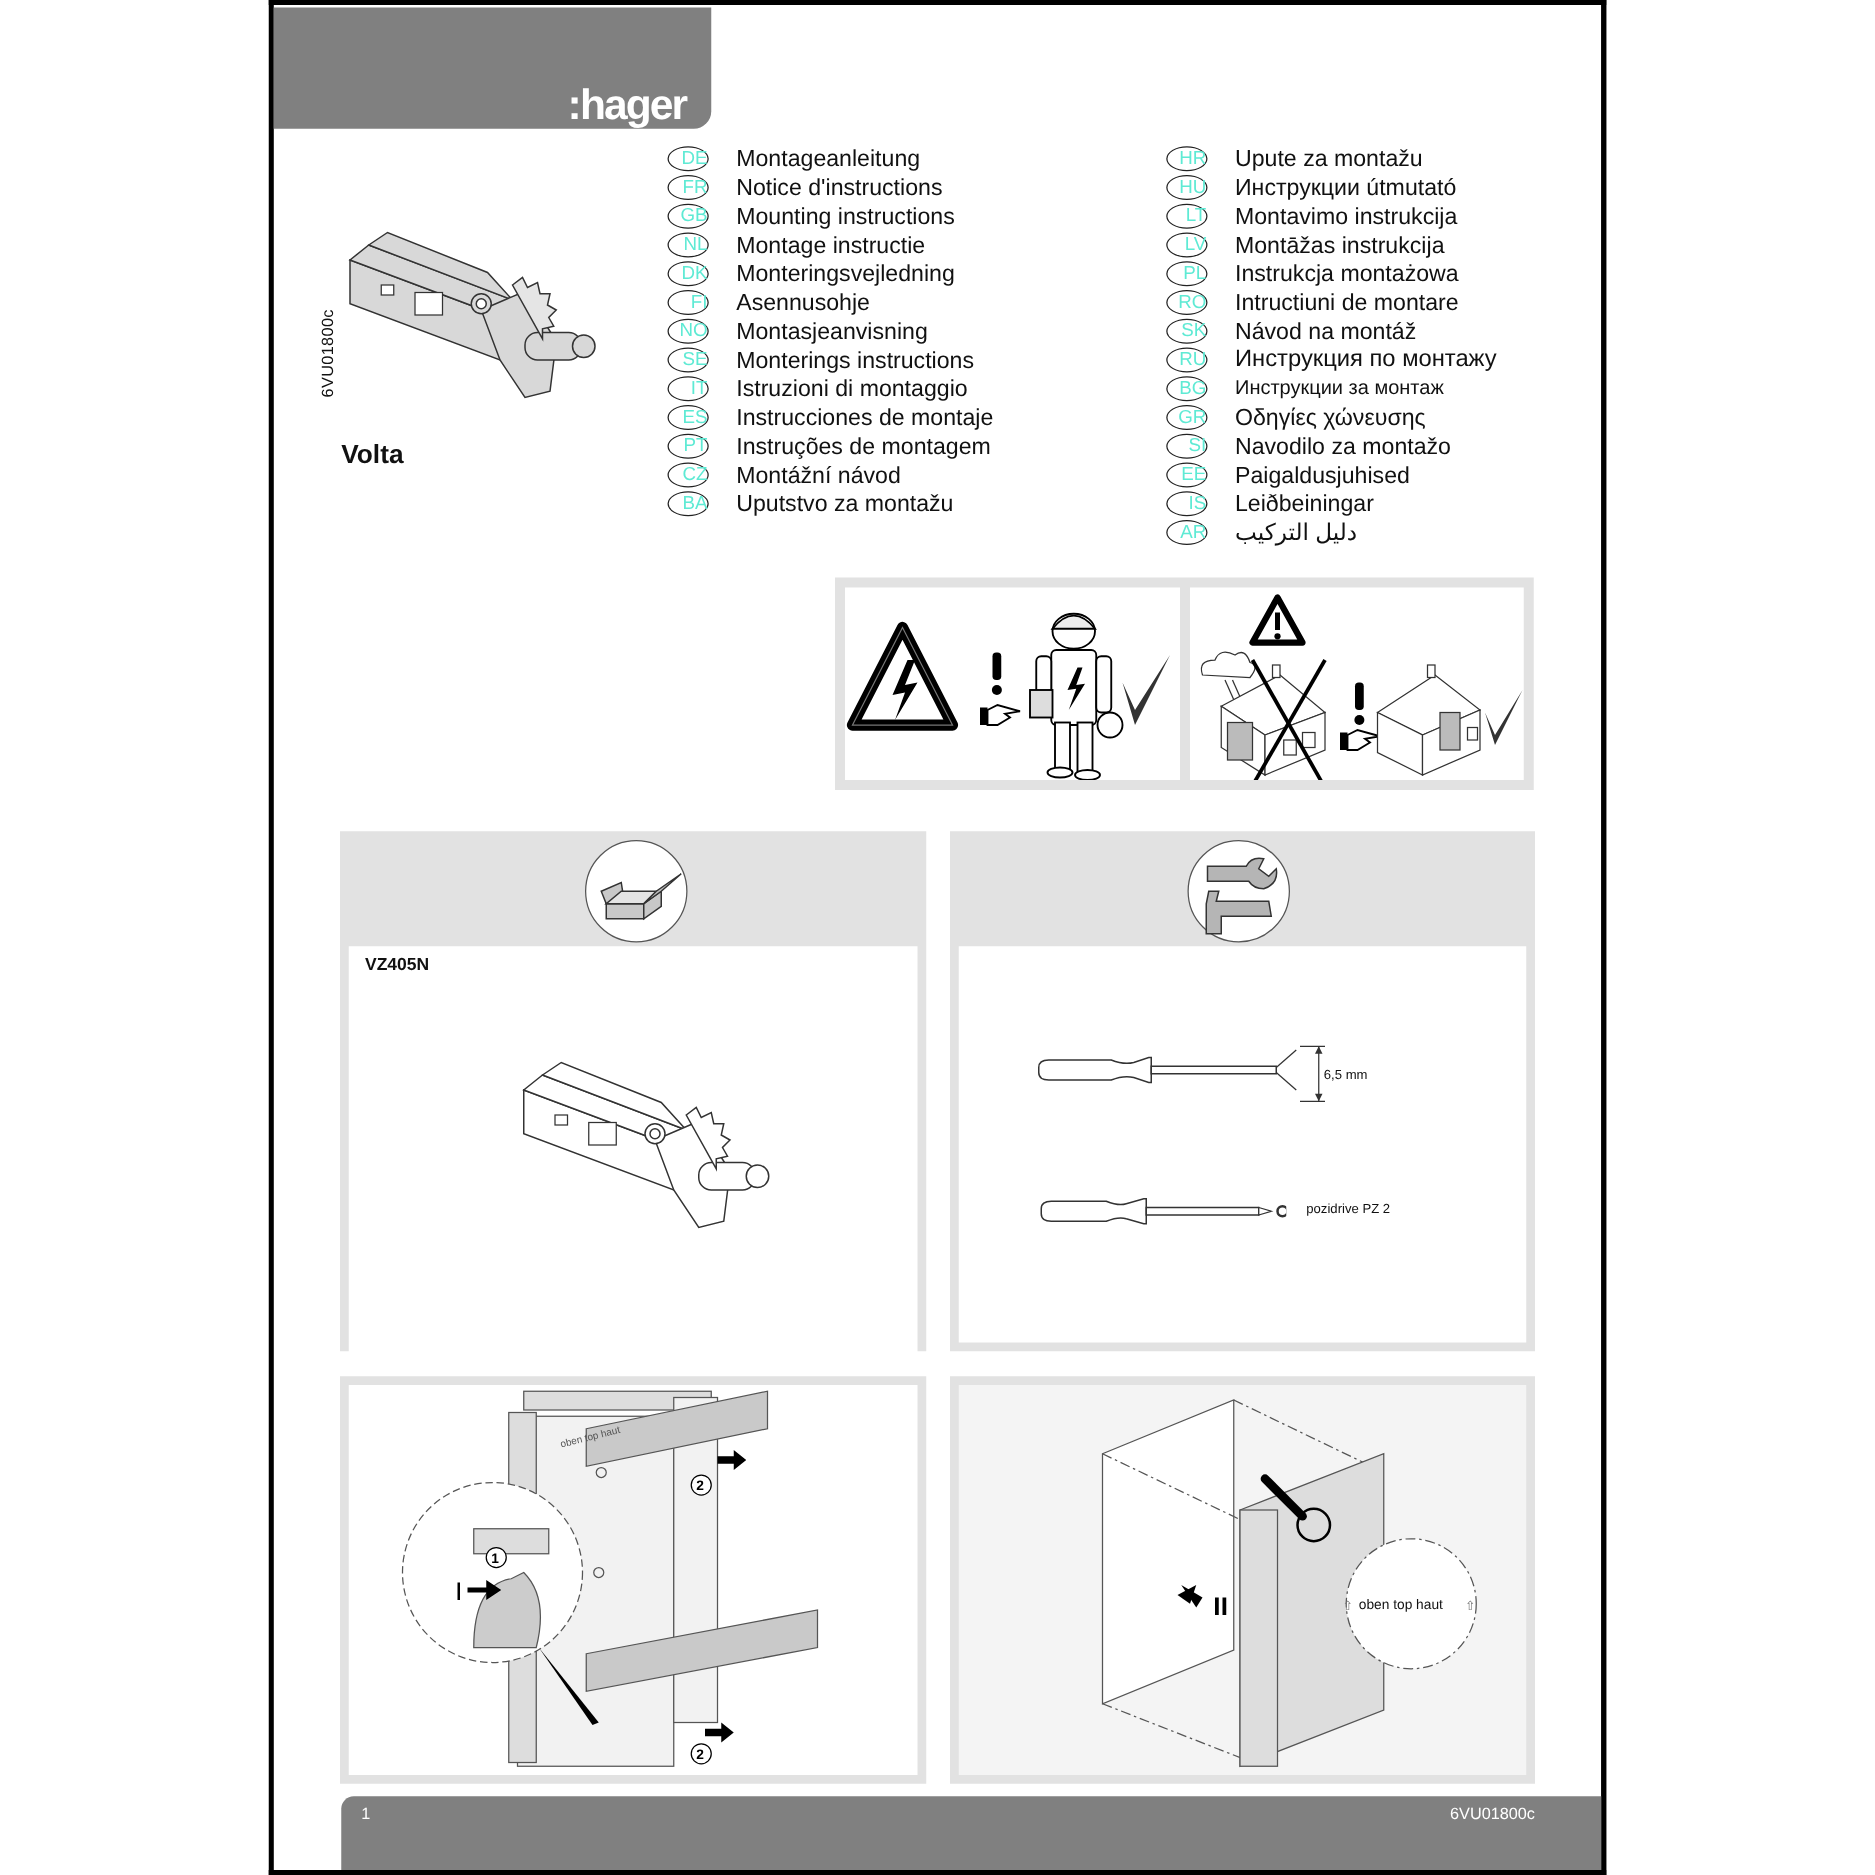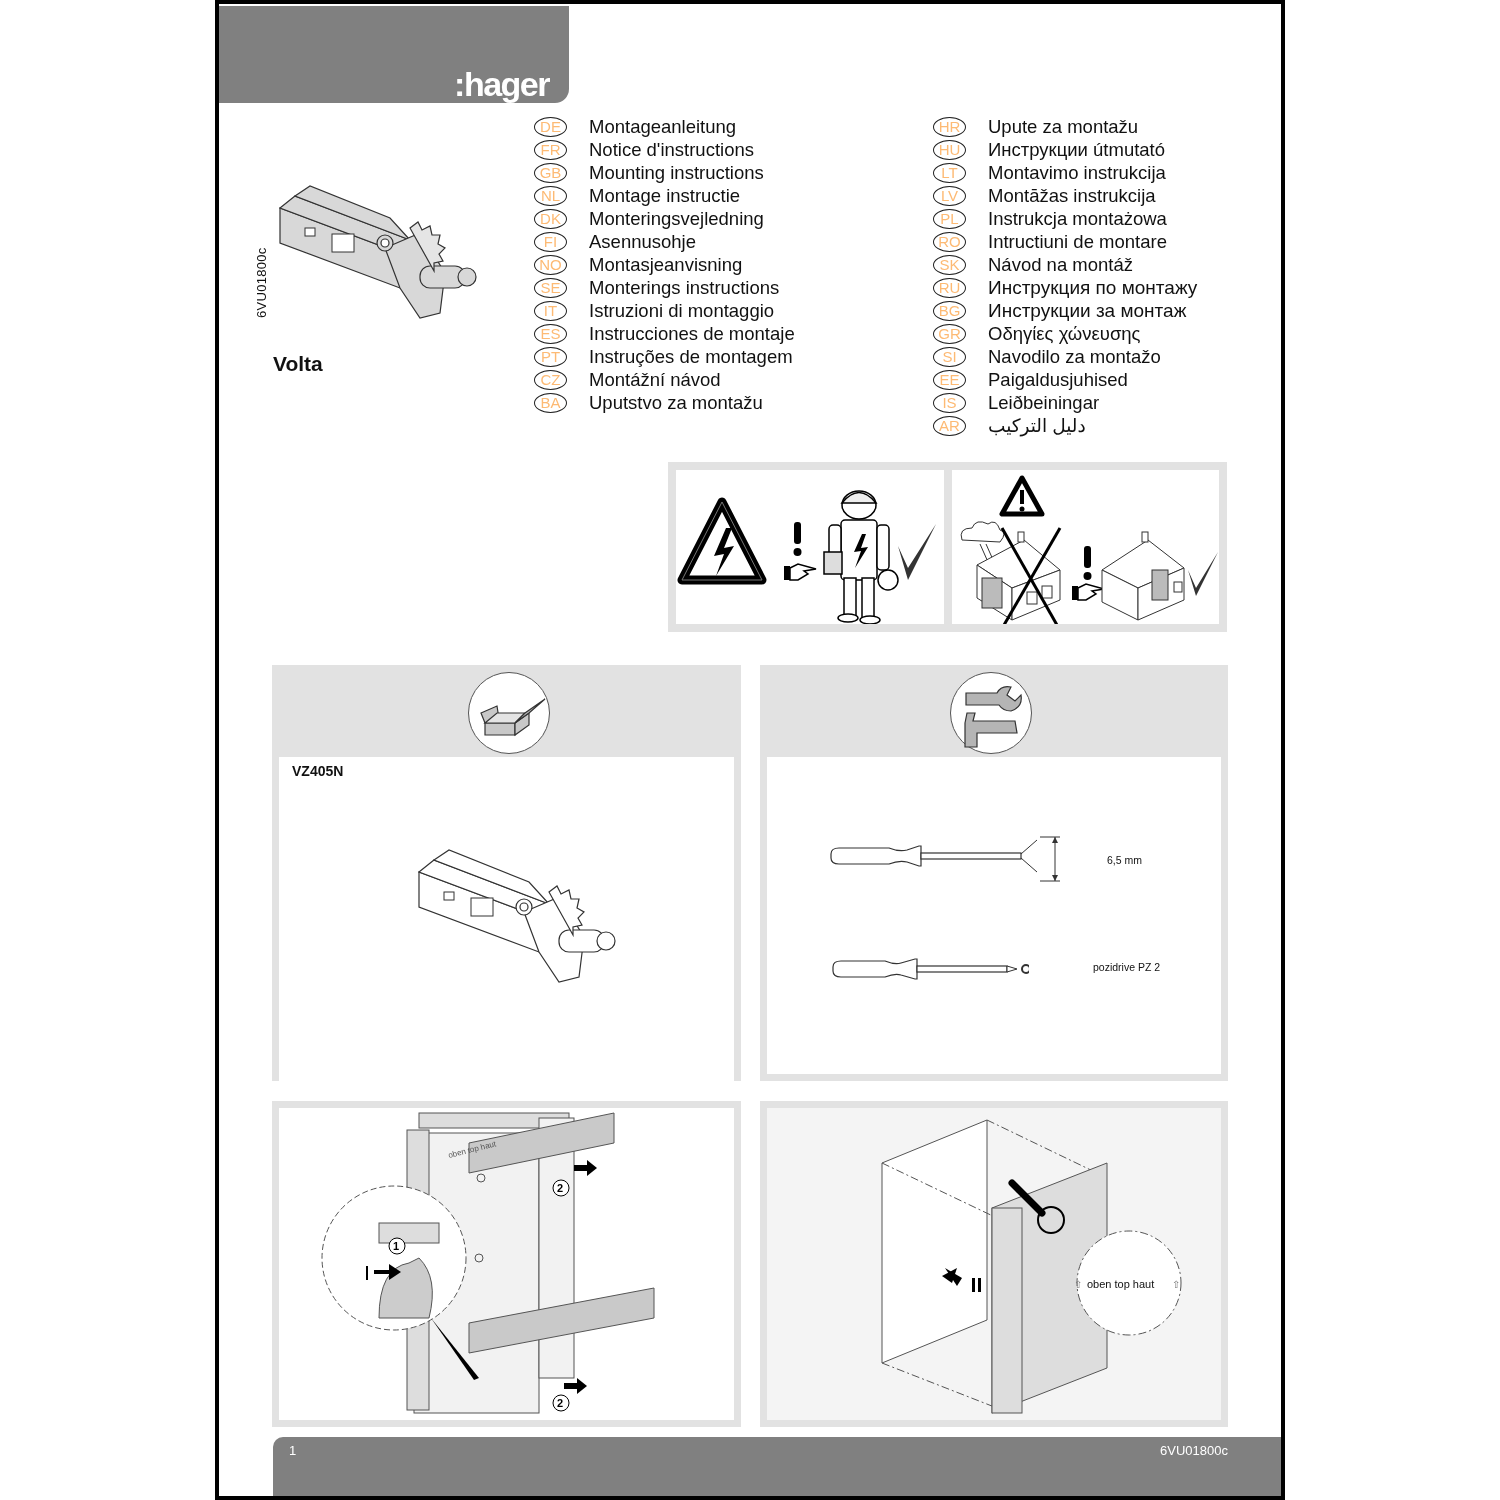--- a/index.html
+++ b/index.html
@@ -14,32 +14,32 @@
 
   .logo-bar { position: absolute; left: 219px; top: 6px; width: 350px; height: 97px; background: #808080; border-bottom-right-radius: 14px; }
   .logo-text { position: absolute; right: 20px; top: 59px; color: #fff; font-size: 34px; font-weight: bold; letter-spacing: -1.5px; }
 
   .doc-code-vert { position: absolute; left: 254px; top: 318px; transform: rotate(-90deg); transform-origin: left top; font-size: 13px; color: #111; letter-spacing: 0.3px; }
   .product-name { position: absolute; left: 273px; top: 352px; font-size: 21px; font-weight: bold; color: #111; }
   .product-thumb { position: absolute; left: 270px; top: 178px; width: 210px; height: 150px; }
 
   .lang-col { position: absolute; }
   .lang-row { display: flex; align-items: center; height: 23px; }
-  .lang-code { display: inline-block; width: 31px; height: 18px; border: 1.3px solid #222; border-radius: 50%; font-size: 15px; line-height: 18px; text-align: center; color: #fdba74; margin-right: 22px; box-sizing: content-box; }
+  .lang-code { display: inline-block; width: 31px; height: 18px; border: 1.3px solid #222; border-radius: 50%; font-size: 15px; line-height: 18px; text-align: right; color: #5eead4; margin-right: 22px; box-sizing: content-box; }
   .lang-label { font-size: 18.5px; color: #111; white-space: nowrap; }
 
   .warn-frame { position: absolute; left: 668px; top: 462px; width: 559px; height: 170px; background: #e2e2e2; }
   .warn-cell { position: absolute; background: #fff; top: 8px; height: 154px; }
 
   .panel { position: absolute; background: #e2e2e2; }
   .panel-head-circle { position: absolute; width: 80px; height: 80px; border-radius: 50%; background: #fff; border: 1.5px solid #555; }
   .panel-body { position: absolute; background: #fff; }
   .panel-code { position: absolute; left: 13px; top: 6px; font-size: 14px; font-weight: bold; color: #111; }
 
-  .dim-label { position: absolute; font-size: 10.5px; color: #111; margin-left: 48px; }
+  .dim-label { position: absolute; font-size: 10.5px; color: #111; }
 
   .footer { position: absolute; left: 273px; top: 1437px; width: 1008px; height: 59px; background: #808080; border-top-left-radius: 10px; }
   .footer-page { position: absolute; left: 16px; top: 6px; color: #fff; font-size: 13px; }
   .footer-code { position: absolute; right: 53px; top: 6px; color: #fff; font-size: 13px; }
 </style>
 </head>
 <body>
 
 <div class="frame-left"></div>
 <div class="frame-right"></div>
@@ -154,21 +154,21 @@
   <div class="lang-row">
       <span class="lang-code">SK</span>
       <span class="lang-label">Návod na montáž</span>
     </div>
   <div class="lang-row">
       <span class="lang-code">RU</span>
       <span class="lang-label" style="font-size:19px">Инструкция по монтажу</span>
     </div>
   <div class="lang-row">
       <span class="lang-code">BG</span>
-      <span class="lang-label" style="font-size:19px">Инструкции за монтаж</span>
+      <span class="lang-label" style="font-size:16px">Инструкции за монтаж</span>
     </div>
   <div class="lang-row">
       <span class="lang-code">GR</span>
       <span class="lang-label">Οδηγίες χώνευσης</span>
     </div>
   <div class="lang-row">
       <span class="lang-code">SI</span>
       <span class="lang-label">Navodilo za montažo</span>
     </div>
   <div class="lang-row">

